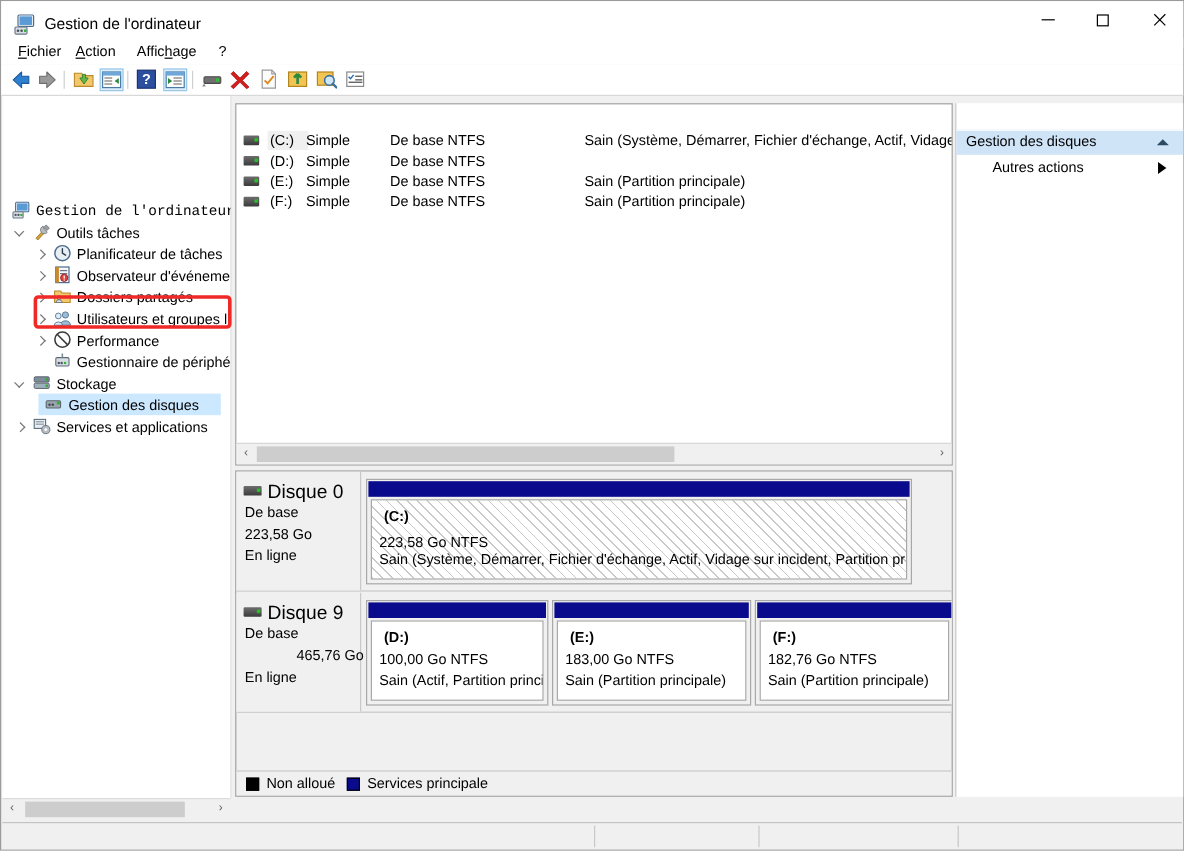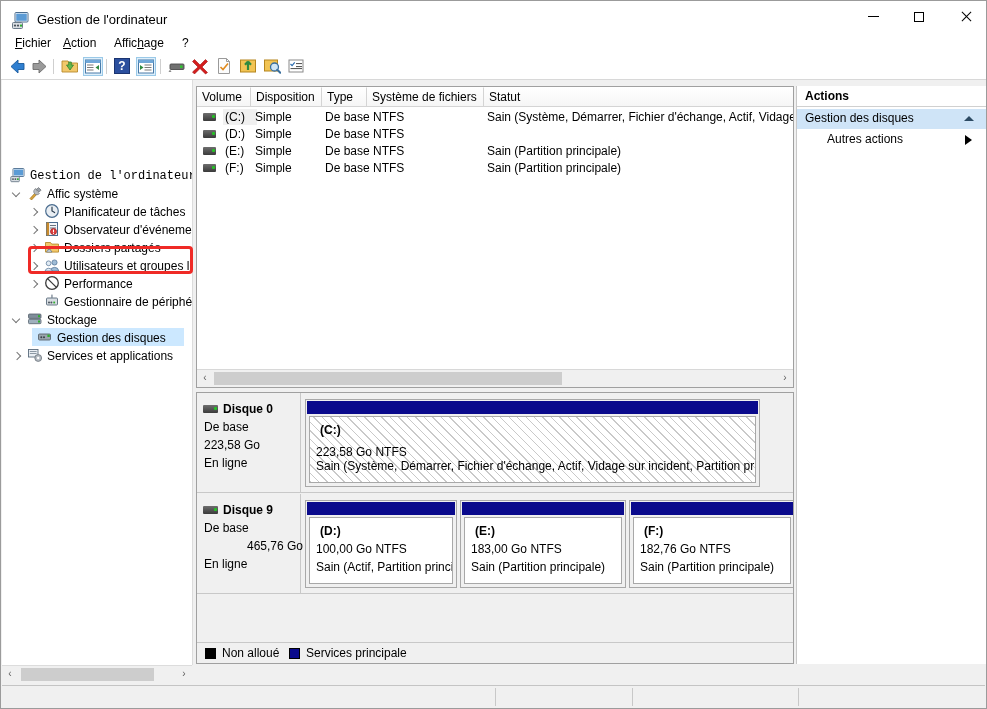--- a/index.html
+++ b/index.html
@@ -66,21 +66,21 @@
   .drvicon{position:absolute;width:13px;height:8px;background:linear-gradient(#6e6e6e,#3a3a3a);border-radius:1px;}
   .drvicon:after{content:"";position:absolute;right:1px;top:2px;width:3px;height:3px;background:#25c025;border-radius:1px;}
   .vol-hscroll{position:absolute;left:0;bottom:0;width:100%;height:17px;background:#f0f0f0;border-top:1px solid #d8d8d8;}
   .sb-arrow{position:absolute;top:0;width:16px;height:16px;color:#606060;font-size:10px;line-height:16px;text-align:center;}
   .sb-thumb{position:absolute;top:2px;height:13px;background:#cdcdcd;}
 
   
   .graphview{position:absolute;left:195px;top:391px;width:598px;height:272px;background:#f0f0f0;border:1px solid #a0a0a0;box-sizing:border-box;overflow:hidden;}
   .diskrow{position:absolute;left:0;width:100%;background:#f0f0f0;border-bottom:1px solid #c8c8c8;box-sizing:border-box;}
   .diskinfo{position:absolute;left:0;top:0;width:104px;height:100%;background:#f0f0f0;border-right:1px solid #c8c8c8;box-sizing:border-box;}
-  .diskinfo .dname{position:absolute;left:26px;top:9px;font-size:12px;font-weight:bold;white-space:nowrap;}
+  .diskinfo .dname{position:absolute;left:26px;top:9px;font-size:16px;font-weight:normal;white-space:nowrap;}
   .diskinfo .dicon{position:absolute;left:6px;top:12px;width:15px;height:8px;background:linear-gradient(#6e6e6e,#3a3a3a);border-radius:1px;}
   .diskinfo .dicon:after{content:"";position:absolute;right:1px;top:2px;width:3px;height:3px;background:#25c025;border-radius:1px;}
   .diskinfo .dl{position:absolute;left:7px;font-size:12px;white-space:nowrap;}
   .partarea{position:absolute;left:105px;top:0;right:0;height:100%;}
   .part{position:absolute;top:6px;box-sizing:border-box;border:1px solid #a8a8a8;background:#f0f0f0;}
   .partbar{position:absolute;left:1px;right:1px;top:1px;height:13px;background:#0a0a8c;}
   .partbody{position:absolute;left:3px;right:3px;top:16px;bottom:3px;border:1px solid #a8a8a8;background:#ffffff;overflow:hidden;}
   .partbody.hatched{
      background-color:#ffffff;
      background-image:repeating-linear-gradient(45deg,#c9c9c9 0px,#c9c9c9 1px,#ffffff 1px,#ffffff 6px);
@@ -251,21 +251,21 @@
 
     <div class="tnode" style="top:105px;">
       <span class="tw open" style="left:11px;top:5px;"></span>
       <span class="ticon" style="left:25px;top:0px;">
         <svg width="16" height="16" viewBox="0 0 16 16">
           <path d="M3 13.5 L9.5 6.5 L11 8 L4.5 15 Z" fill="#d8a33b" stroke="#9a6f18" stroke-width="0.7"></path>
           <path d="M9 3.5 a3.2 3.2 0 1 0 3.4 5.1 l-2.4 -2.4 z" fill="#b8bcc0" stroke="#74787c" stroke-width="0.7"></path>
           <path d="M11.5 2.5 l2.6 2.6 l-2 2 l-2.6 -2.6 z" fill="#9aa0a6" stroke="#6a6f74" stroke-width="0.7"></path>
         </svg>
       </span>
-      <span class="tlabel" style="left:45px;">Affic système</span>
+      <span class="tlabel" style="left:45px;">Outils tâches</span>
     </div>
 
     <div class="tnode" style="top:123px;">
       <span class="tw" style="left:28px;top:5px;"></span>
       <span class="ticon" style="left:42px;top:0px;">
         <svg width="16" height="16" viewBox="0 0 16 16">
           <circle cx="8" cy="8" r="6.3" fill="#e9eef3" stroke="#4a6c8f" stroke-width="1.2"></circle>
           <path d="M8 4.2 V8 L10.6 9.6" fill="none" stroke="#2c3e50" stroke-width="1.2" stroke-linecap="round"></path>
         </svg>
       </span>
@@ -378,27 +378,20 @@
     </div>
   </div>
 
   <div class="tree-hscroll">
     <div class="sb-arrow" style="left:0;">‹</div>
     <div class="sb-arrow" style="right:0;">›</div>
     <div class="sb-thumb" style="left:19px;width:133px;"></div>
   </div>
 
   <div class="vollist">
-    <div class="vhead">
-      <div class="vhcell" style="left:0;width:54px;">Volume</div>
-      <div class="vhcell" style="left:54px;width:71px;">Disposition</div>
-      <div class="vhcell" style="left:125px;width:45px;">Type</div>
-      <div class="vhcell" style="left:170px;width:117px;">Système de fichiers</div>
-      <div class="vhcell" style="left:287px;width:310px;border-right:none;">Statut</div>
-    </div>
 
     <div class="vrow" style="top:22px;">
       <div class="vol-sel" style="left:26px;width:34px;"></div>
       <span class="drvicon" style="left:6px;top:4px;"></span>
       <div class="vcell" style="left:28px;width:30px;">(C:)</div>
       <div class="vcell" style="left:58px;width:70px;">Simple</div>
       <div class="vcell" style="left:128px;width:48px;">De base</div>
       <div class="vcell" style="left:176px;width:110px;">NTFS</div>
       <div class="vcell" style="left:290px;width:310px;">Sain (Système, Démarrer, Fichier d'échange, Actif, Vidage</div>
     </div>
@@ -496,21 +489,20 @@
 
     <div class="legend">
       <span class="lgsw" style="left:8px;background:#000000;"></span>
       <span class="lgtx" style="left:25px;">Non alloué</span>
       <span class="lgsw" style="left:92px;background:#0a0a8c;"></span>
       <span class="lgtx" style="left:109px;">Services principale</span>
     </div>
   </div>
 
   <div class="actions">
-    <div class="act-title">Actions</div>
     <div class="act-group">
       <span class="lbl">Gestion des disques</span>
       <span class="act-caret"></span>
     </div>
     <div class="act-item">
       <span class="lbl">Autres actions</span>
       <span class="arr"></span>
     </div>
   </div>
 

